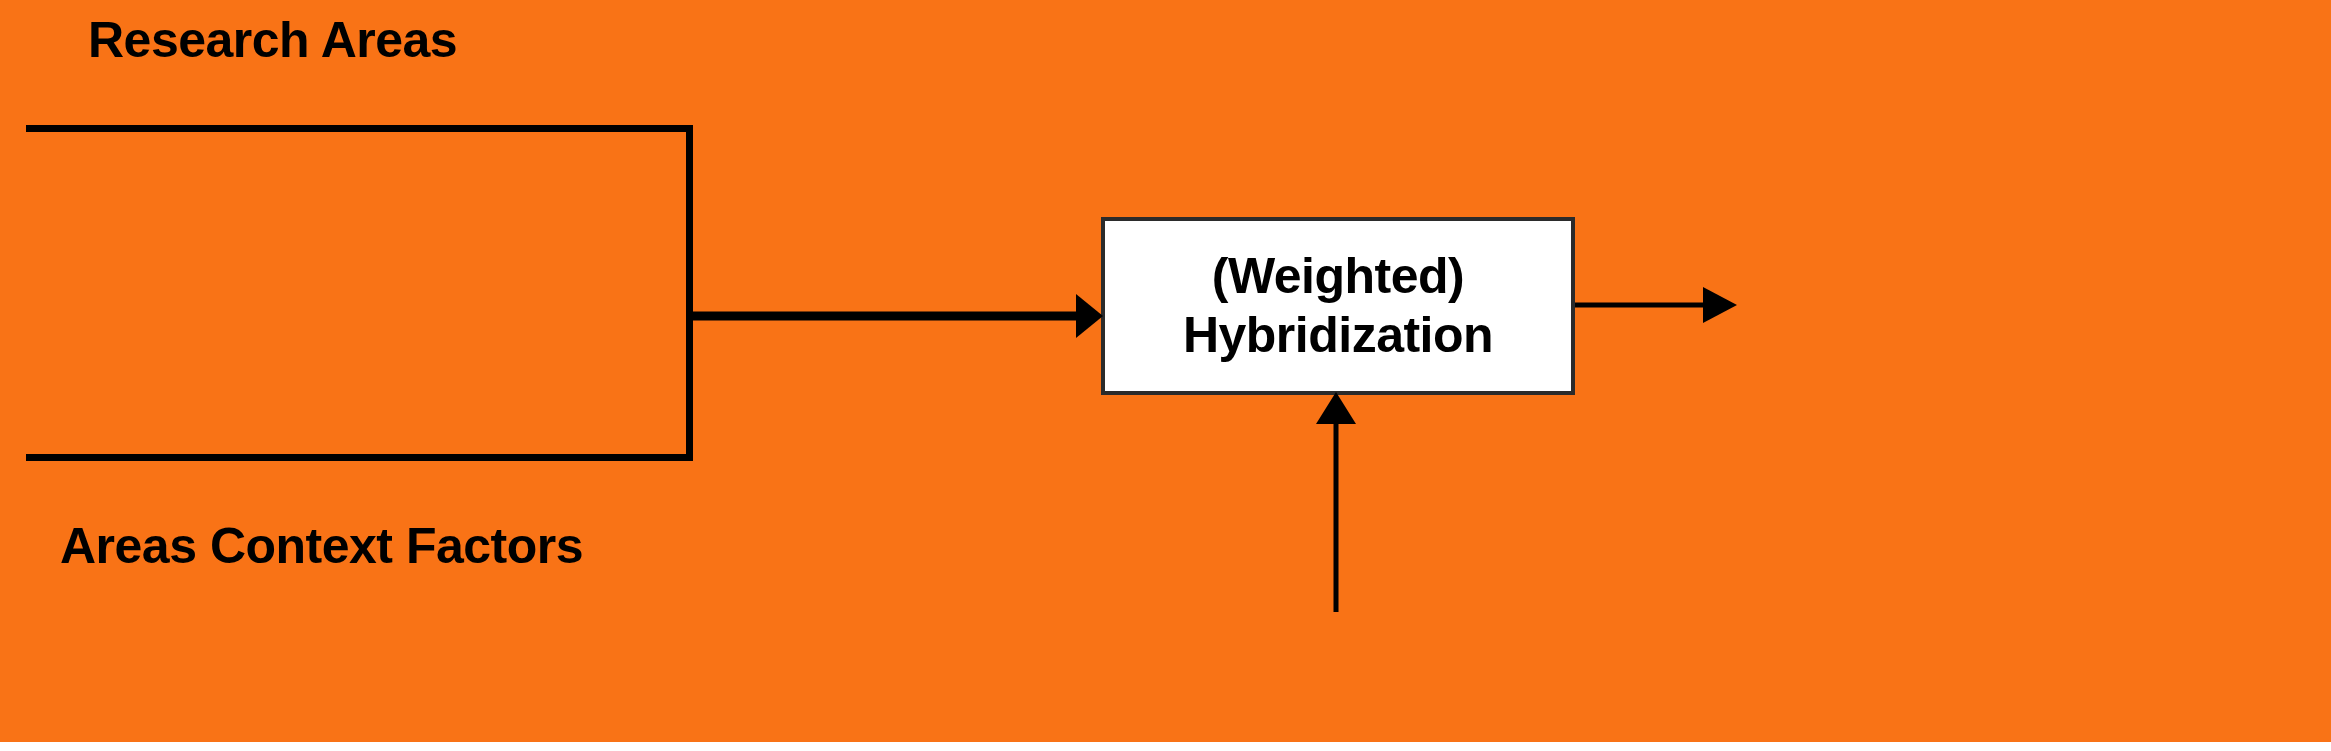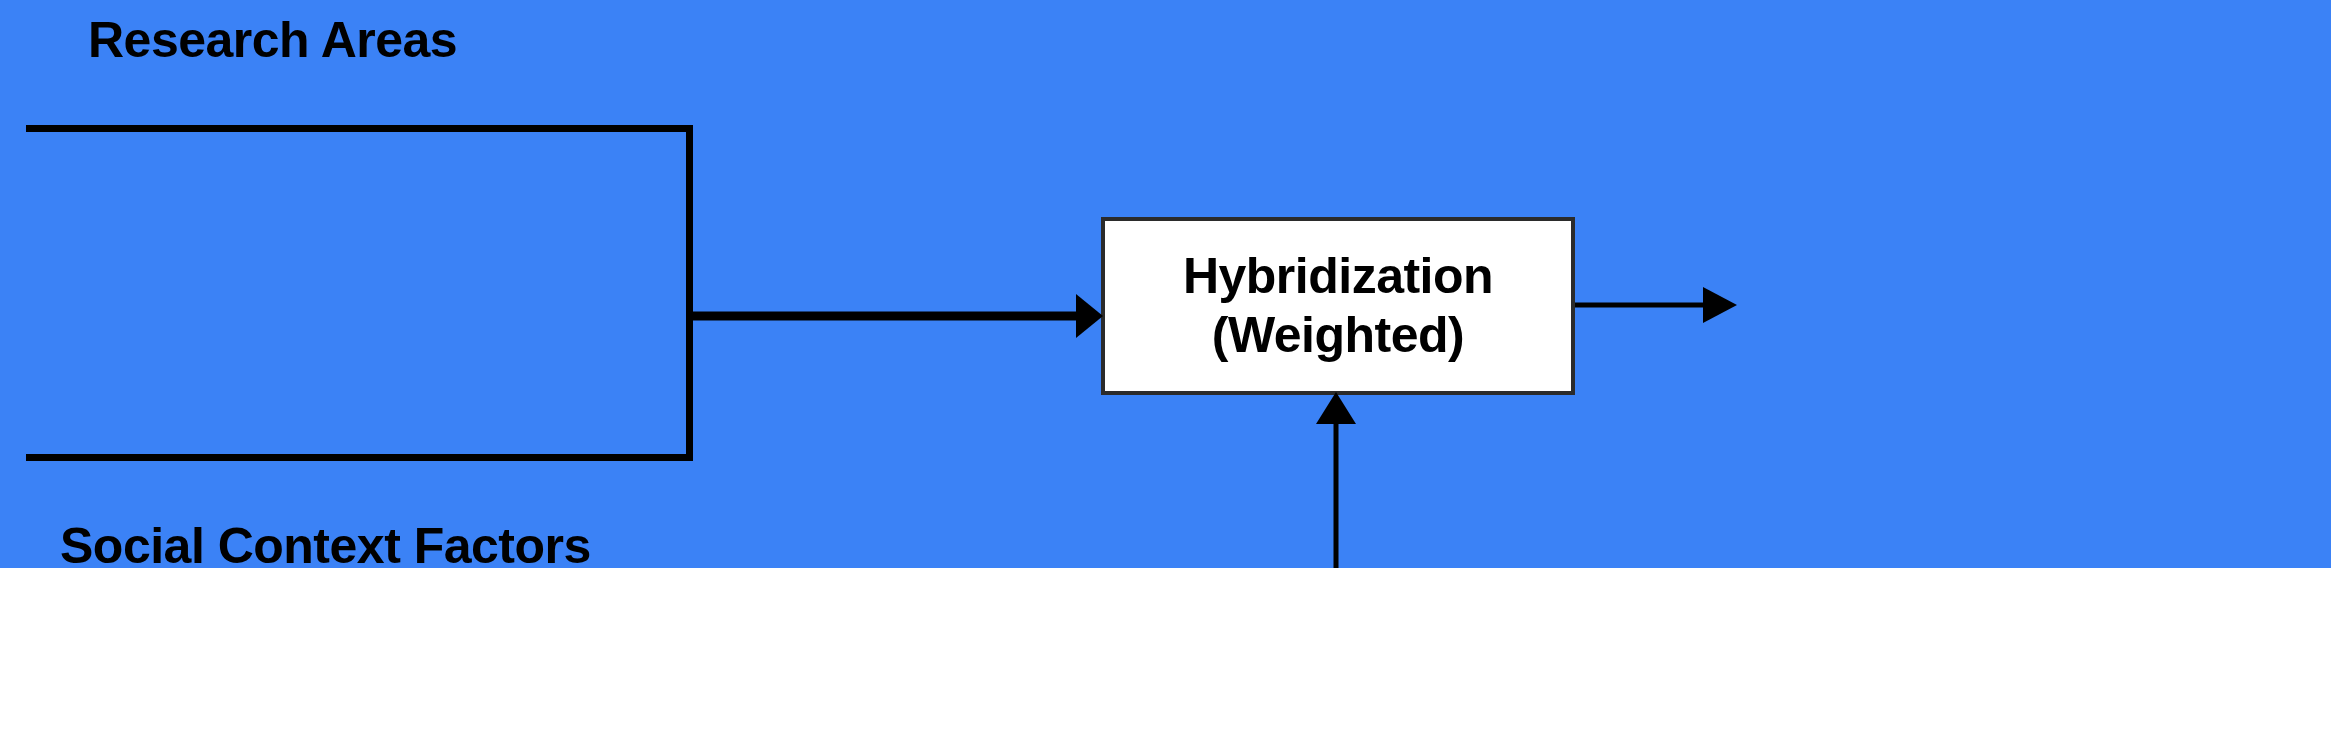--- a/index.html
+++ b/index.html
@@ -7,22 +7,22 @@
     margin: 0;
     padding: 0;
     background: #ffffff;
   }
   body {
     font-family: "Liberation Sans", sans-serif;
   }
   #canvas {
     position: relative;
     width: 2331px;
-    height: 568px;
-    background: #3b82f6;
+    height: 742px;
+    background: #f97316;
     overflow: hidden;
   }
   .label {
     position: absolute;
     font-family: "Liberation Sans", sans-serif;
     font-weight: bold;
     color: #000000;
     white-space: nowrap;
     line-height: 1.05;
   }
@@ -118,29 +118,29 @@
     font-style: italic;
   }
 </style>
 </head>
 <body>
 
 <div id="canvas">
 
   <div class="label" id="label-research-areas">Research Areas</div>
 
-  <div class="label" id="label-social-context">Social Context Factors</div>
+  <div class="label" id="label-social-context">Areas Context Factors</div>
 
   <div class="bracket-line" id="bracket-top"></div>
   <div class="bracket-line" id="bracket-vert"></div>
   <div class="bracket-line" id="bracket-bottom"></div>
 
   <div id="hybridization-box">
+    <div class="box-line">(Weighted)</div>
     <div class="box-line">Hybridization</div>
-    <div class="box-line">(Weighted)</div>
   </div>
 
 
 
   <svg id="arrows" viewBox="0 0 2331 751" width="2331" height="751">
 
     <g>
       <line x1="688" y1="316" x2="1076" y2="316" stroke="#000000" stroke-width="9"></line>
       <polygon points="1076,294 1103,316 1076,338" fill="#000000"></polygon>
     </g>

